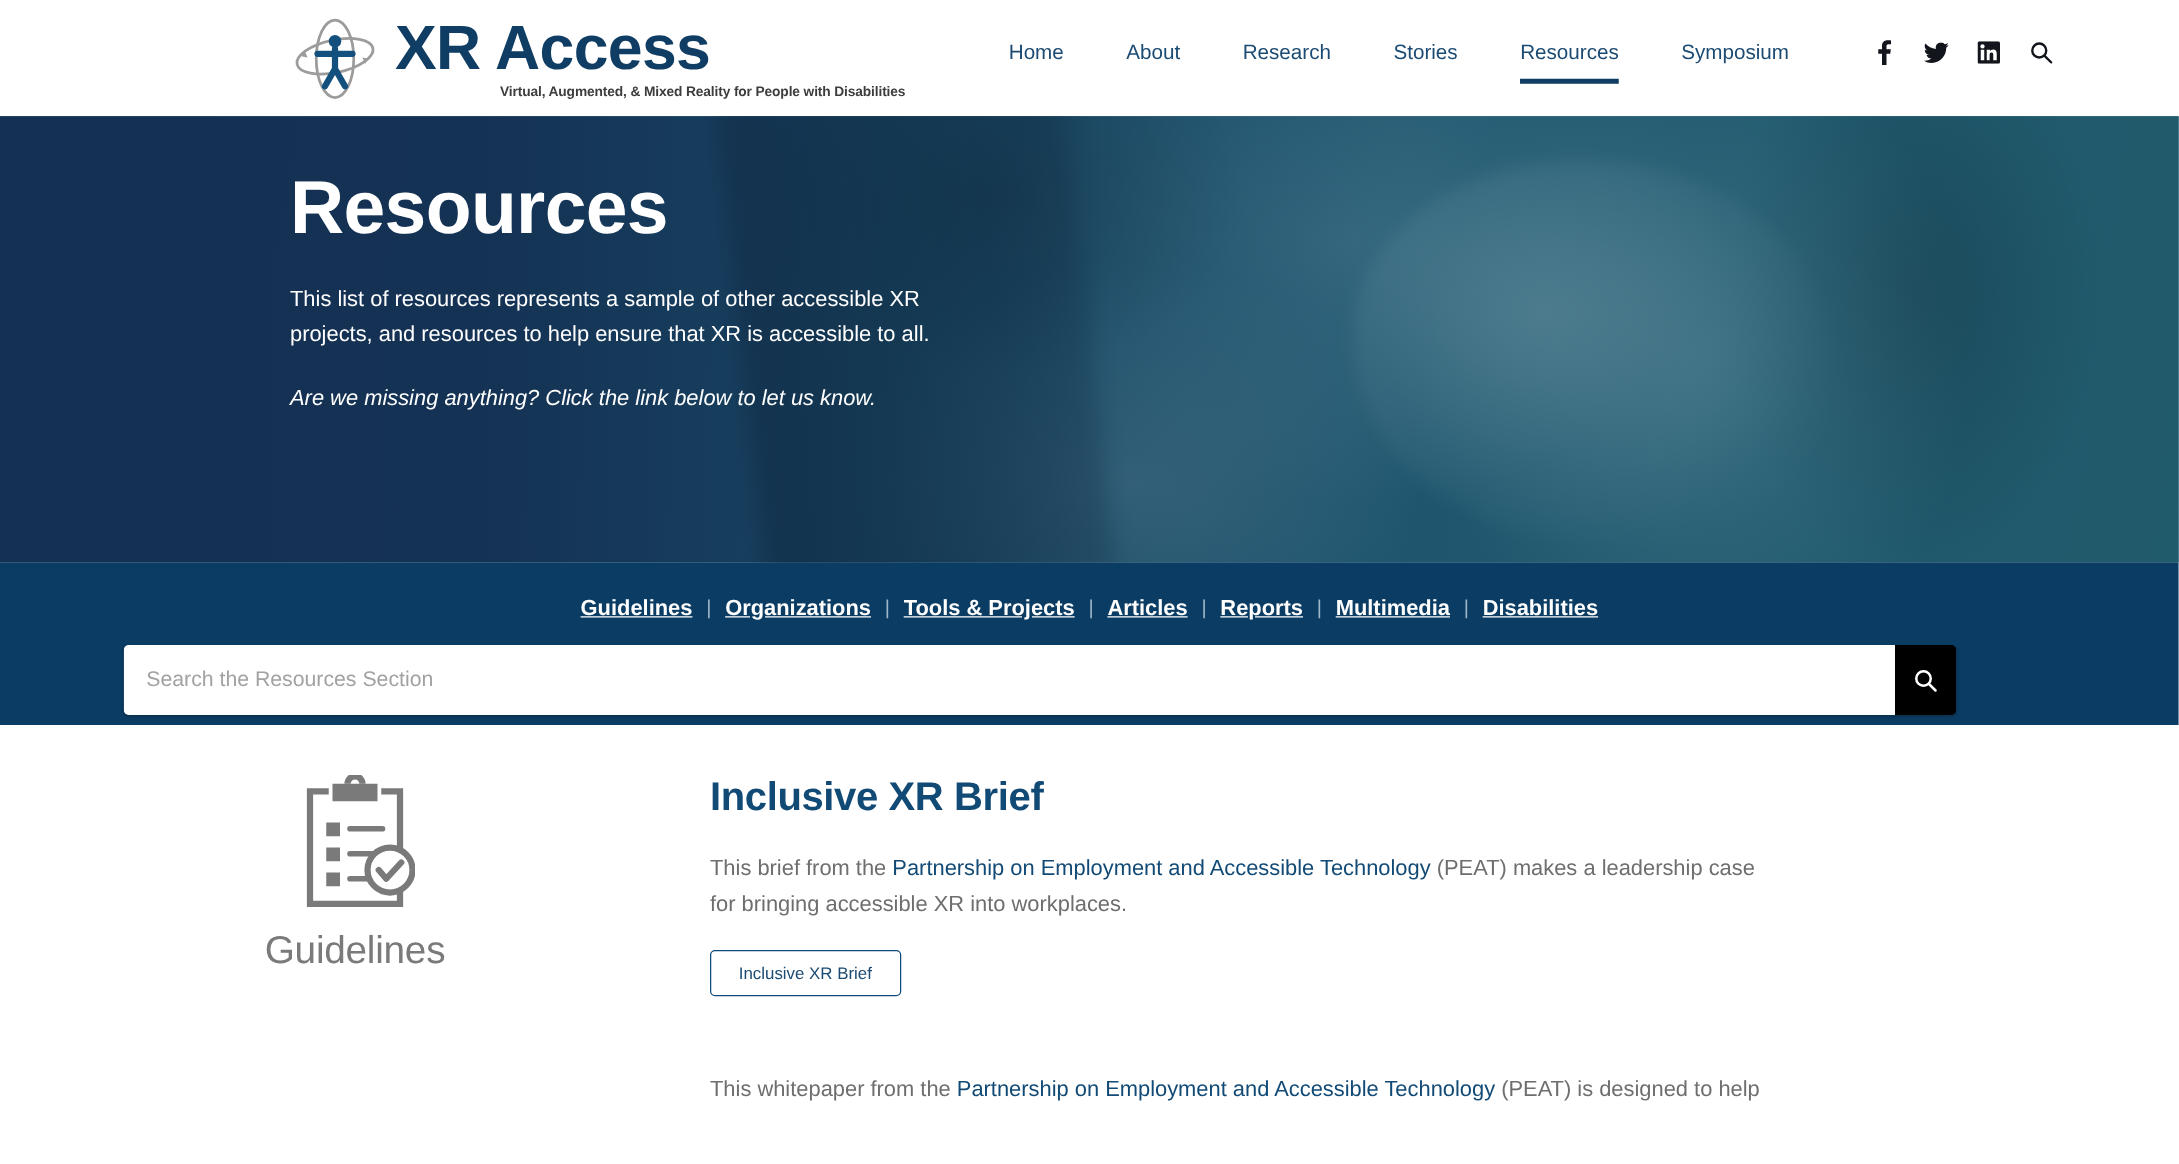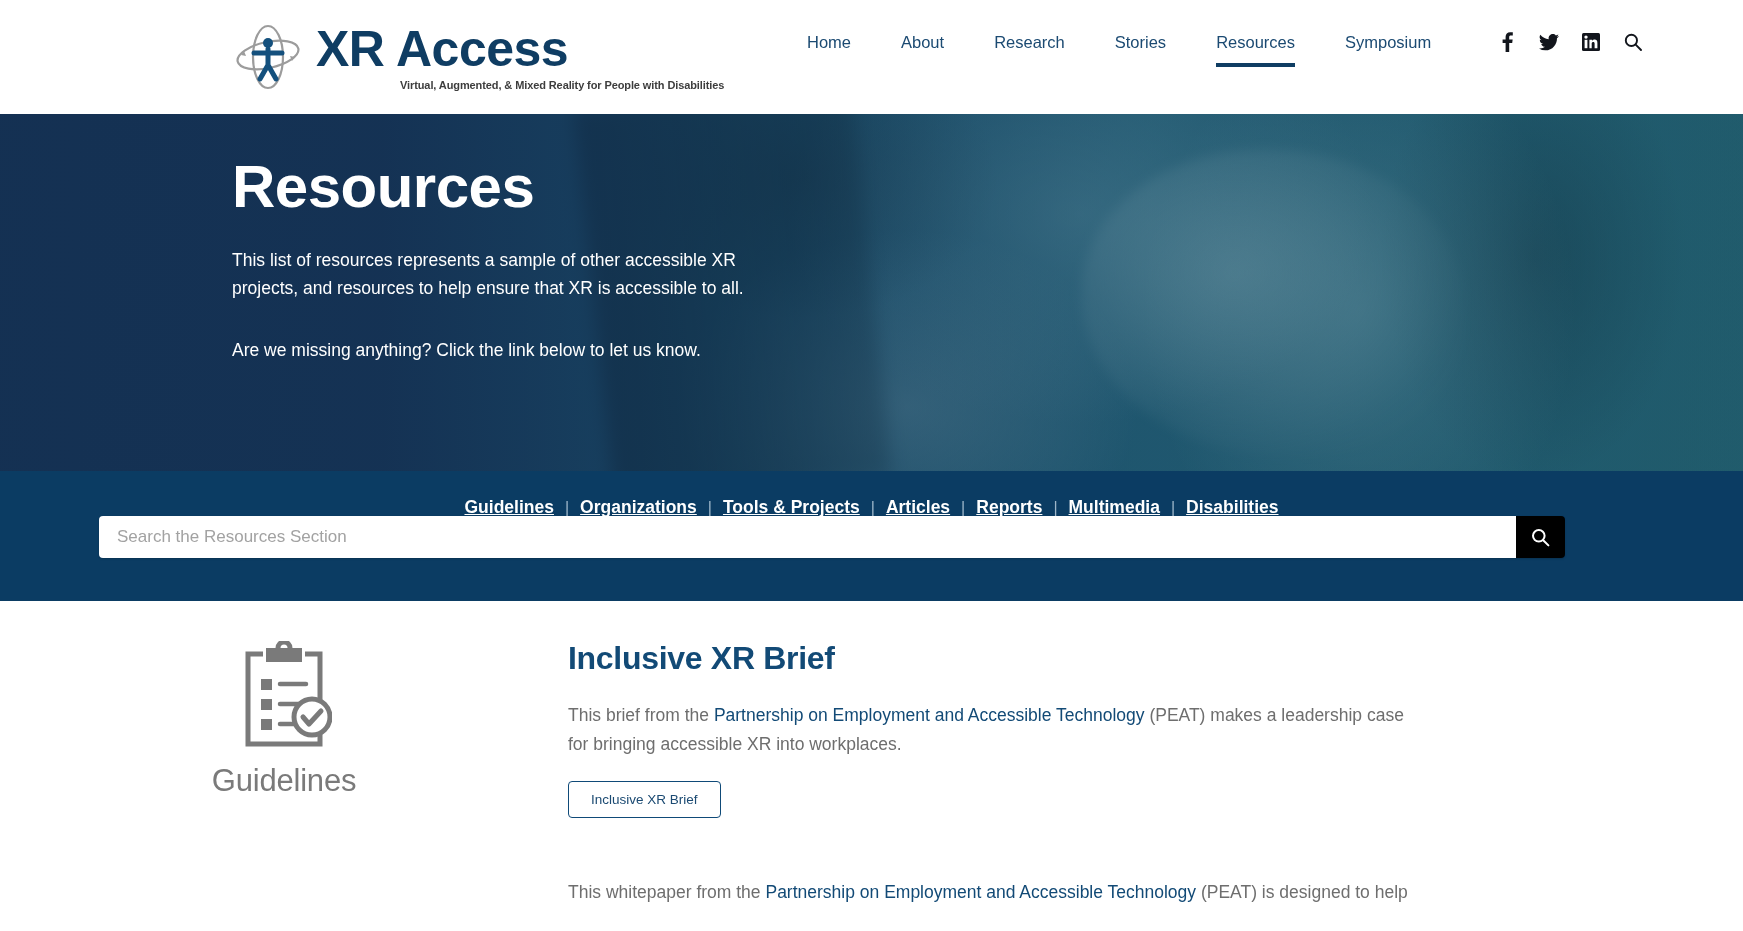--- a/index.html
+++ b/index.html
@@ -9,21 +9,21 @@
     width: 1743px;
     height: 931px;
     overflow: hidden;
     background: #ffffff;
     font-family: "Liberation Sans", sans-serif;
     -webkit-font-smoothing: antialiased;
   }
 
   
   .site-header {
-    height: 114px;
+    height: 93px;
     background: #ffffff;
     display: flex;
     align-items: center;
     position: relative;
   }
 
   .logo-block {
     display: flex;
     align-items: center;
     margin-left: 232px;
@@ -169,21 +169,21 @@
     letter-spacing: -0.5px;
   }
 
   .hero-para {
     color: #ffffff;
     font-size: 17.5px;
     line-height: 1.62;
     max-width: 530px;
     margin-top: 26px;
   }
-  .hero-para.second { margin-top: 33px; }
+  .hero-para.second { margin-top: 22px; font-style: italic; }
 
   .hero-cta {
     display: inline-block;
     margin-top: 28px;
     color: #ffffff;
     font-size: 27px;
     font-weight: bold;
     text-decoration: none;
     cursor: pointer;
     letter-spacing: -0.2px;
@@ -225,21 +225,21 @@
     top: 516px;
     width: 1466px;
     height: 0;
   }
   .search-wrap {
     position: absolute;
     left: 0;
     top: 0;
     display: flex;
     width: 1466px;
-    height: 42px;
+    height: 56px;
     border-radius: 4px;
     overflow: hidden;
     box-shadow: 0 1px 2px rgba(0,0,0,0.18);
   }
   .search-input {
     flex: 1;
     border: none;
     outline: none;
     background: #ffffff;
     font-size: 17px;

